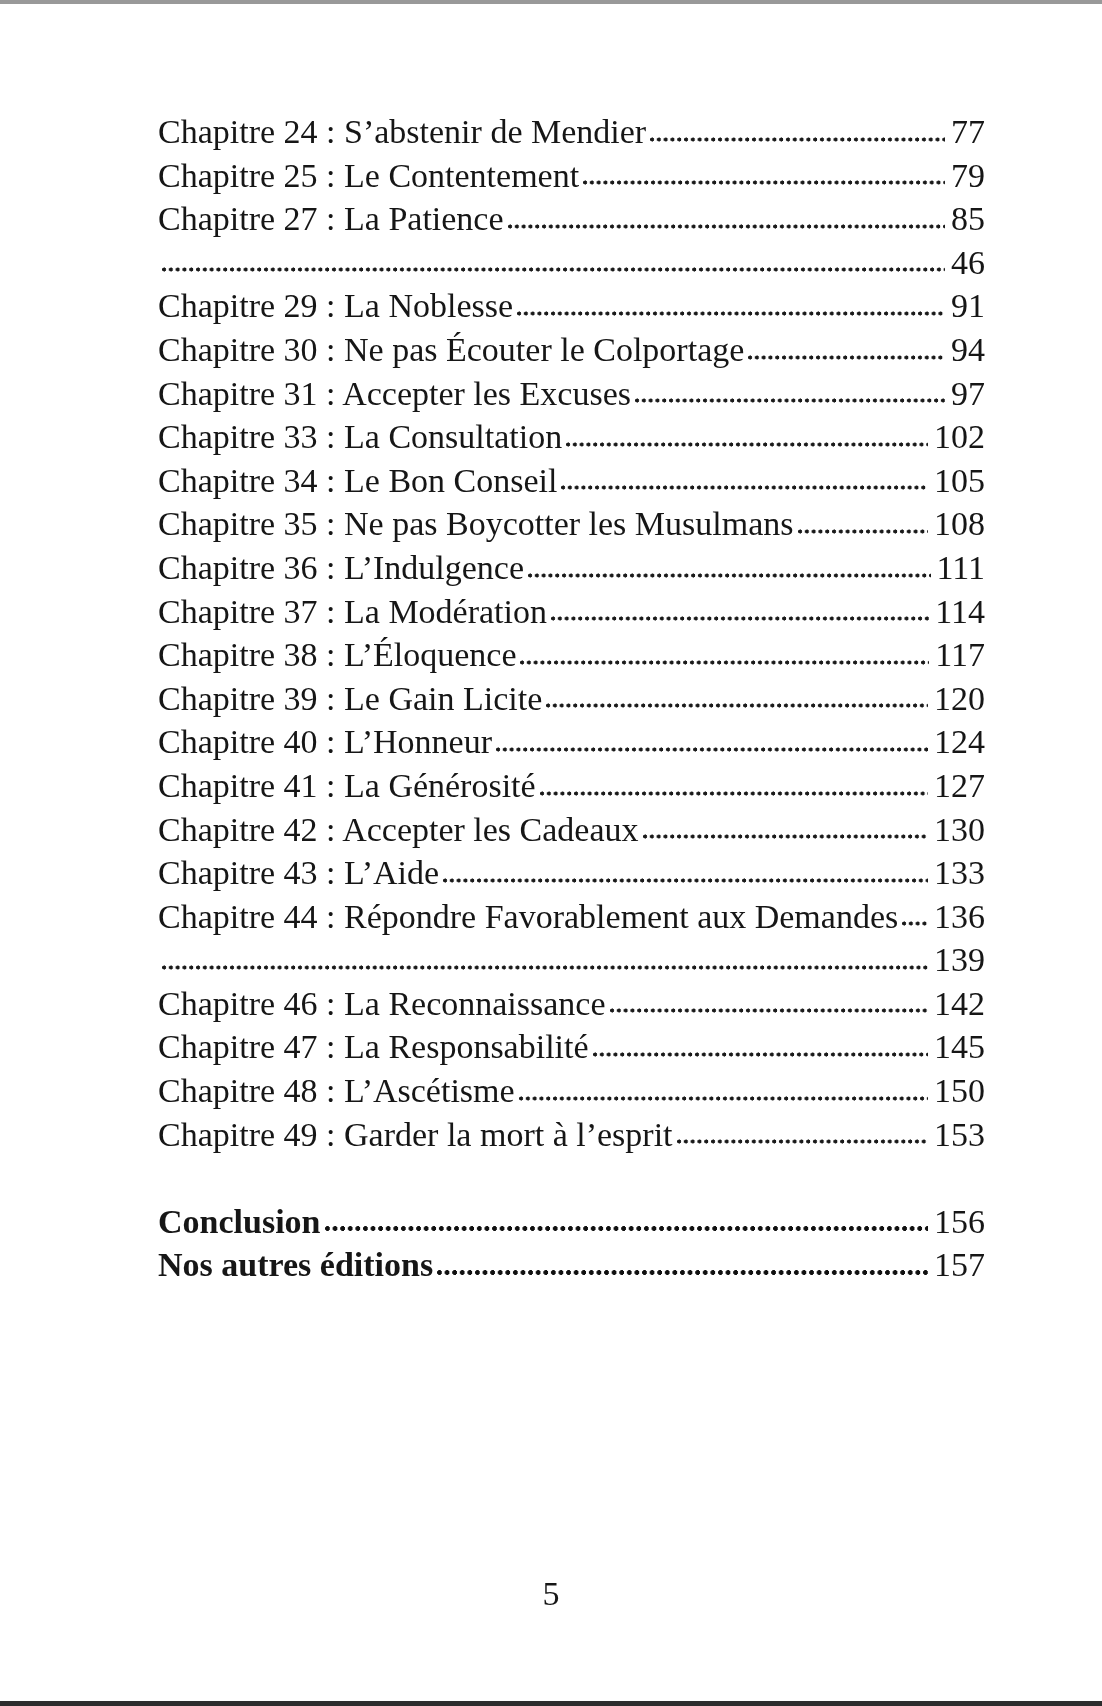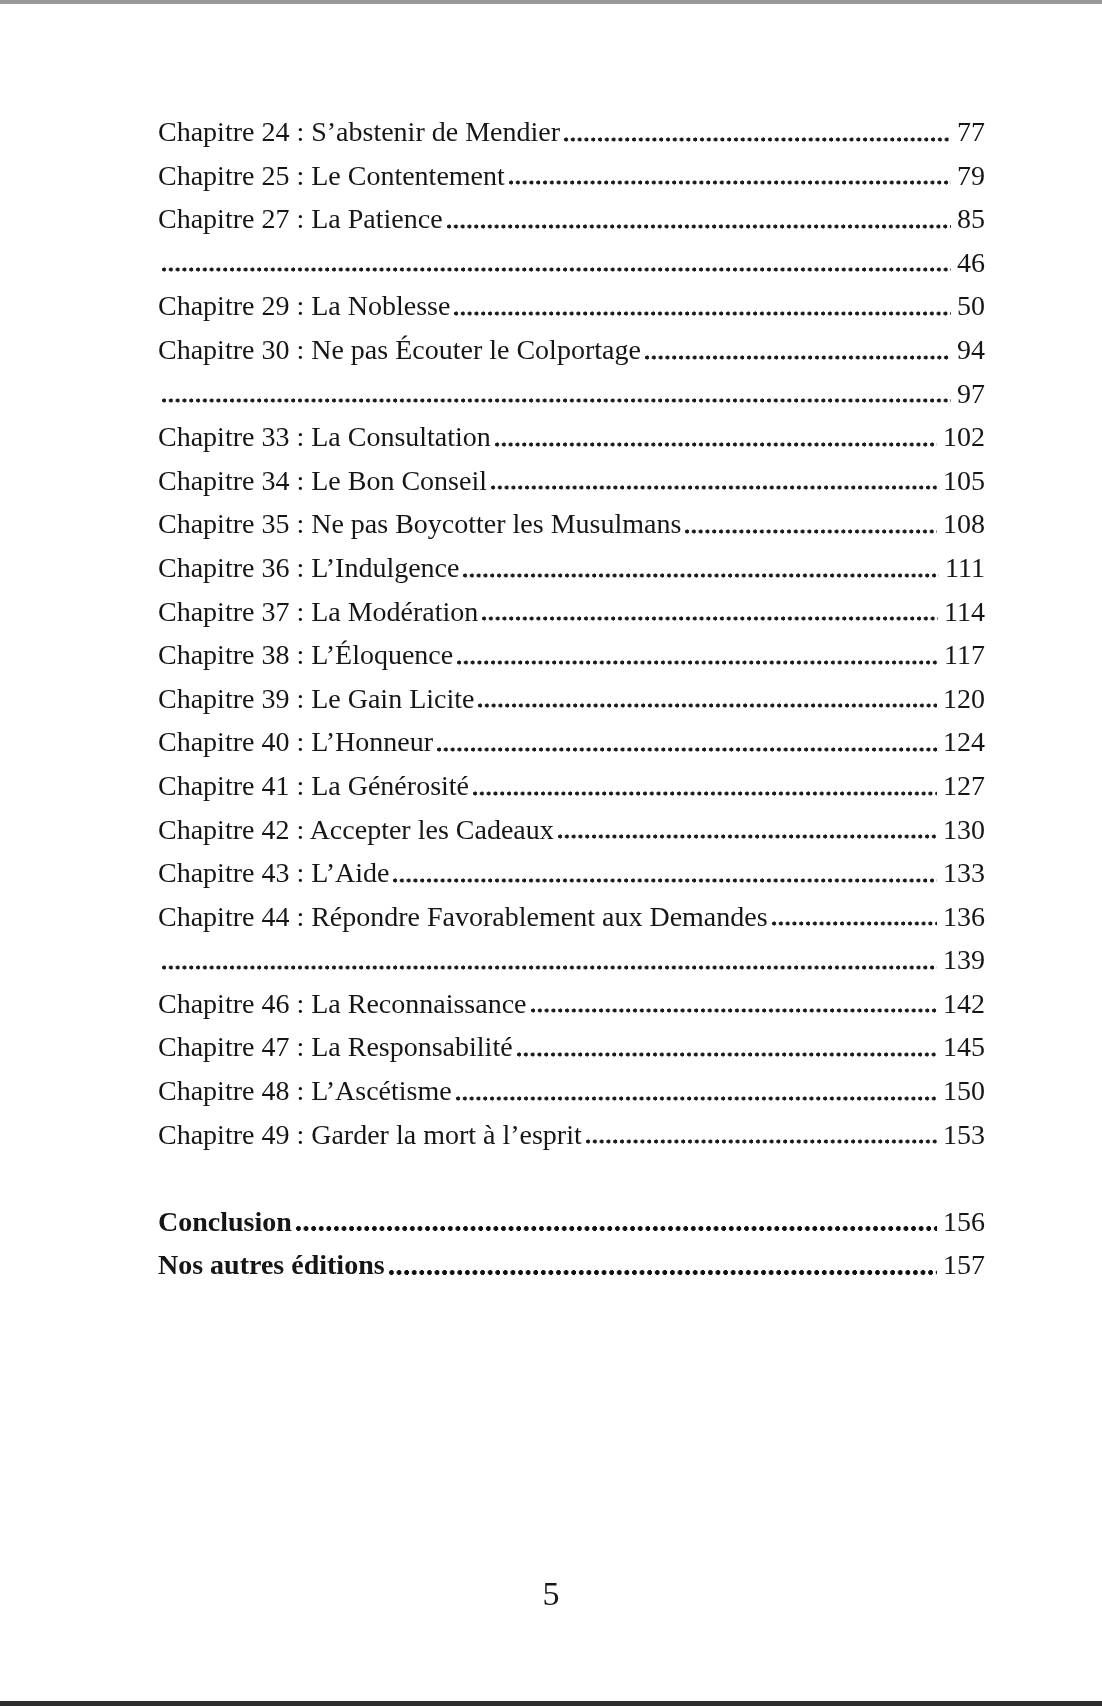--- a/index.html
+++ b/index.html
@@ -26,21 +26,21 @@
   }
   .toc {
     position: absolute;
     left: 158px;
     top: 110px;
     width: 827px;
   }
   .row {
     display: flex;
     align-items: baseline;
-    font-size: 28px;
+    font-size: 34px;
     line-height: 43.6px;
     white-space: nowrap;
   }
   .row .label { flex: 0 1 auto; overflow: hidden; }
   .row .leader {
     flex: 1 1 auto;
     min-width: 0;
     align-self: flex-end;
     height: 5px;
     margin: 0 0 12px 4px;
@@ -87,28 +87,29 @@
         <span class="leader"></span>
         <span class="pnum">85</span>
       </div>
       <div class="row">
         <span class="leader"></span>
         <span class="pnum">46</span>
       </div>
       <div class="row">
         <span class="label">Chapitre 29 : La Noblesse</span>
         <span class="leader"></span>
-        <span class="pnum">50</span>
+        <span class="pnum">91</span>
       </div>
       <div class="row">
         <span class="label">Chapitre 30 : Ne pas Écouter le Colportage</span>
         <span class="leader"></span>
         <span class="pnum">94</span>
       </div>
       <div class="row">
+        <span class="label">Chapitre 31 : Accepter les Excuses</span>
         <span class="leader"></span>
         <span class="pnum">97</span>
       </div>
       <div class="row">
         <span class="label">Chapitre 33 : La Consultation</span>
         <span class="leader"></span>
         <span class="pnum">102</span>
       </div>
       <div class="row">
         <span class="label">Chapitre 34 : Le Bon Conseil</span>

